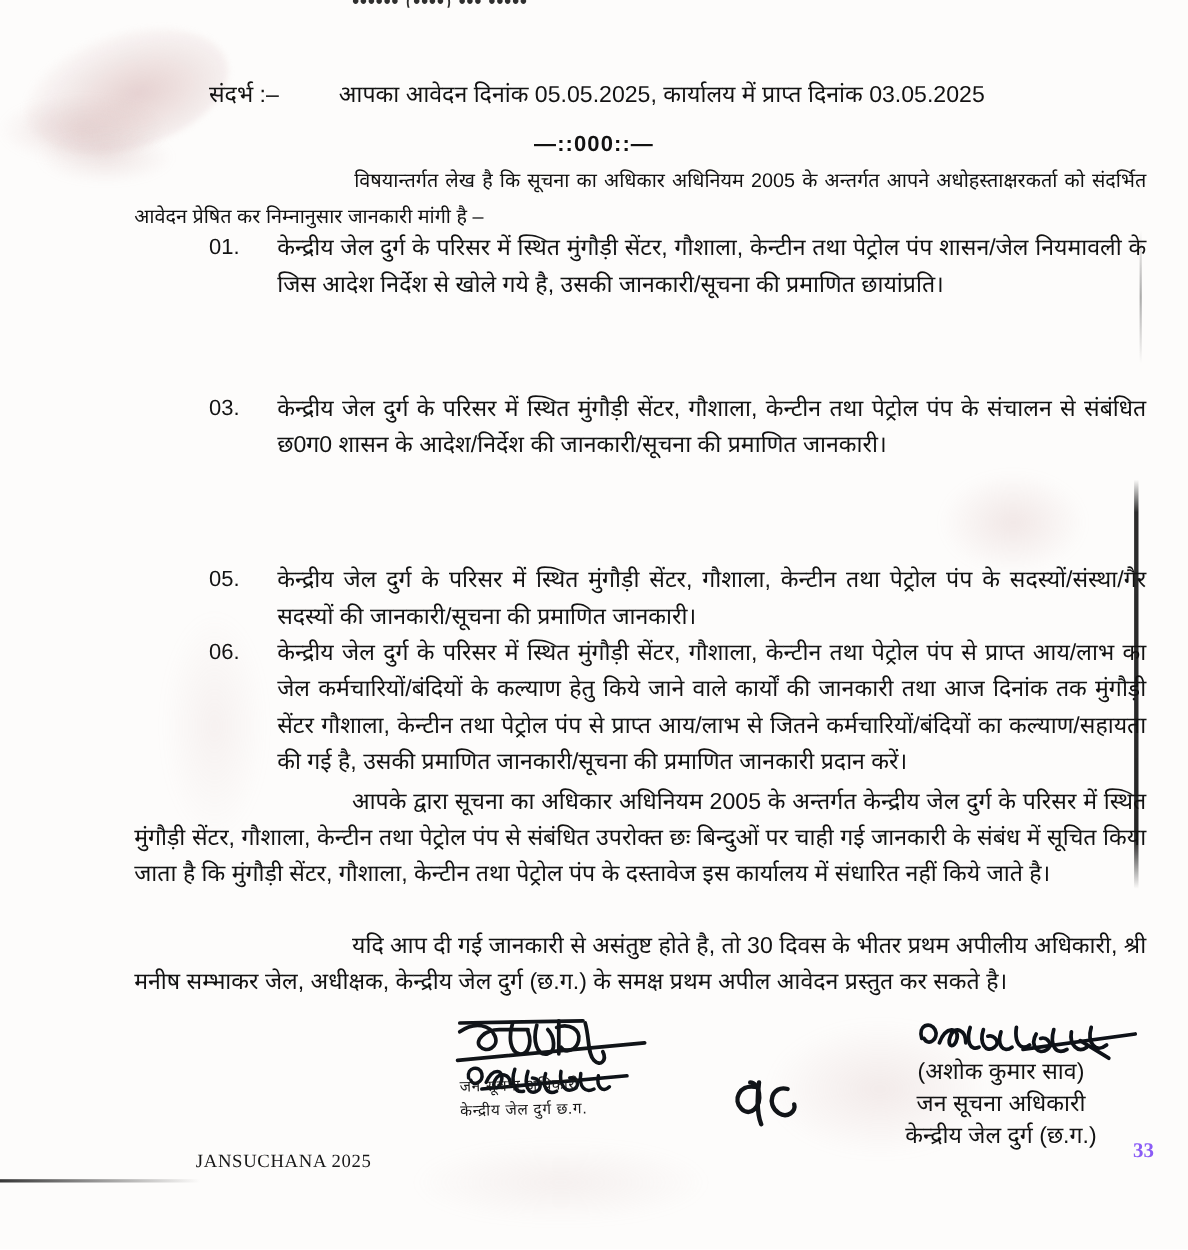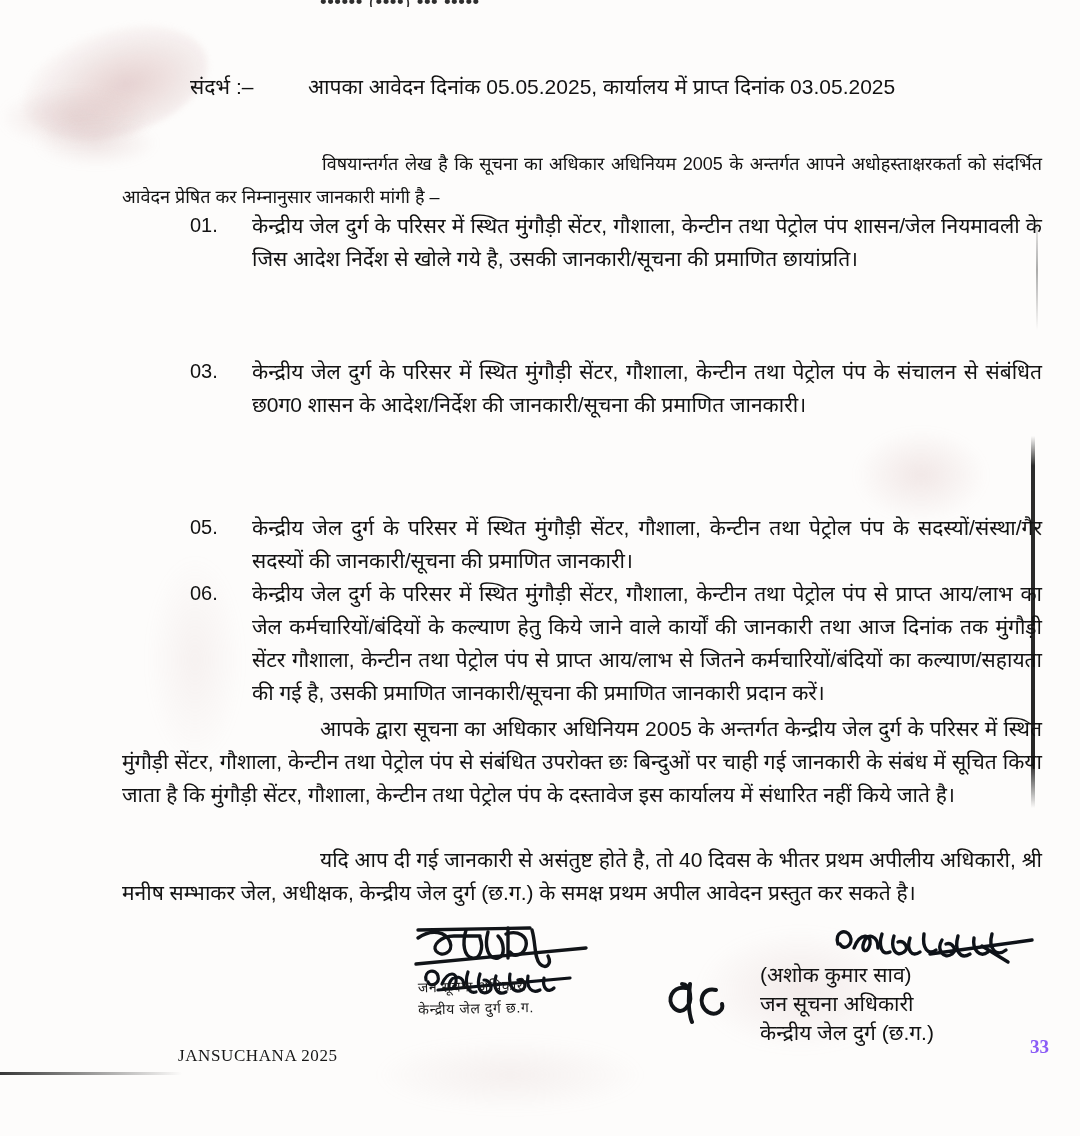--- a/index.html
+++ b/index.html
@@ -160,21 +160,21 @@
     line-height: 33px;
     text-align: justify;
     text-indent: 198px;
   }
 
   
   .sig-right {
     position: absolute;
     left: 760px; top: 960px;
     width: 300px;
-    text-align: left;
+    text-align: center;
     font-size: 21px;
     line-height: 29px;
   }
   .sig-line { white-space: nowrap; }
 
   .stamp-left {
     position: absolute;
     left: 418px; top: 974px;
     width: 240px;
     font-size: 14px;
@@ -229,20 +229,21 @@
   <div class="edge-shadow-2"></div>
 
   <div class="top-clip hi">•••••• (••••) ••• •••••</div>
 
 
   <div class="label-row ref-row">
     <div class="fld-label hi">संदर्भ :–</div>
     <div class="fld-value hi">आपका आवेदन दिनांक 05.05.2025, कार्यालय में प्राप्त दिनांक 03.05.2025</div>
   </div>
 
+  <div class="separator hi">—::000::—</div>
 
   <div class="intro hi">विषयान्तर्गत लेख है कि सूचना का अधिकार अधिनियम 2005 के अन्तर्गत आपने अधोहस्ताक्षरकर्ता को संदर्भित आवेदन प्रेषित कर निम्नानुसार जानकारी मांगी है –</div>
 
   <div class="item" style="top:209px;">
     <div class="item-num hi">01.</div>
     <div class="item-text hi">केन्द्रीय जेल दुर्ग के परिसर में स्थित मुंगौड़ी सेंटर, गौशाला, केन्टीन तथा पेट्रोल पंप शासन/जेल नियमावली के जिस आदेश निर्देश से खोले गये है, उसकी जानकारी/सूचना की प्रमाणित छायांप्रति।</div>
   </div>
 
 
   <div class="item" style="top:355px;justify-content:center;">
@@ -255,21 +256,21 @@
     <div class="item-num hi">05.</div>
     <div class="item-text hi">केन्द्रीय जेल दुर्ग के परिसर में स्थित मुंगौड़ी सेंटर, गौशाला, केन्टीन तथा पेट्रोल पंप के सदस्यों/संस्था/गैर सदस्यों की जानकारी/सूचना की प्रमाणित जानकारी।</div>
   </div>
 
   <div class="item" style="top:577px;">
     <div class="item-num hi">06.</div>
     <div class="item-text hi">केन्द्रीय जेल दुर्ग के परिसर में स्थित मुंगौड़ी सेंटर, गौशाला, केन्टीन तथा पेट्रोल पंप से प्राप्त आय/लाभ का जेल कर्मचारियों/बंदियों के कल्याण हेतु किये जाने वाले कार्यों की जानकारी तथा आज दिनांक तक मुंगौड़ी सेंटर गौशाला, केन्टीन तथा पेट्रोल पंप से प्राप्त आय/लाभ से जितने कर्मचारियों/बंदियों का कल्याण/सहायता की गई है, उसकी प्रमाणित जानकारी/सूचना की प्रमाणित जानकारी प्रदान करें।</div>
   </div>
 
   <div class="para hi" style="top:712px;">आपके द्वारा सूचना का अधिकार अधिनियम 2005 के अन्तर्गत केन्द्रीय जेल दुर्ग के परिसर में स्थित मुंगौड़ी सेंटर, गौशाला, केन्टीन तथा पेट्रोल पंप से संबंधित उपरोक्त छः बिन्दुओं पर चाही गई जानकारी के संबंध में सूचित किया जाता है कि मुंगौड़ी सेंटर, गौशाला, केन्टीन तथा पेट्रोल पंप के दस्तावेज इस कार्यालय में संधारित नहीं किये जाते है।</div>
-  <div class="para hi" style="top:843px;">यदि आप दी गई जानकारी से असंतुष्ट होते है, तो 40 दिवस के भीतर प्रथम अपीलीय अधिकारी, श्री मनीष सम्भाकर जेल, अधीक्षक, केन्द्रीय जेल दुर्ग (छ.ग.) के समक्ष प्रथम अपील आवेदन प्रस्तुत कर सकते है।</div>
+  <div class="para hi" style="top:843px;">यदि आप दी गई जानकारी से असंतुष्ट होते है, तो 30 दिवस के भीतर प्रथम अपीलीय अधिकारी, श्री मनीष सम्भाकर जेल, अधीक्षक, केन्द्रीय जेल दुर्ग (छ.ग.) के समक्ष प्रथम अपील आवेदन प्रस्तुत कर सकते है।</div>
 
   <div class="ink" style="left:410px; top:918px;">
     <svg width="260" height="72" viewBox="0 0 260 72" aria-hidden="true">
       <g fill="none" stroke="#111418" stroke-width="3.4" stroke-linecap="round" stroke-linejoin="round">
         <path d="M8 20 C 22 10, 36 14, 40 24 C 44 34, 32 40, 26 33 C 22 28, 30 18, 44 18 L 70 18"></path>
         <path d="M56 12 C 52 26, 54 38, 62 40 C 70 42, 74 30, 70 20"></path>
         <path d="M78 14 C 74 28, 78 42, 88 40 C 96 38, 94 24, 88 18"></path>
         <path d="M98 10 L 98 40"></path>
         <path d="M96 16 C 108 12, 118 18, 116 28 C 114 37, 104 40, 100 34"></path>
         <path d="M122 12 C 126 26, 124 40, 130 46 C 136 52, 142 46, 138 38"></path>

